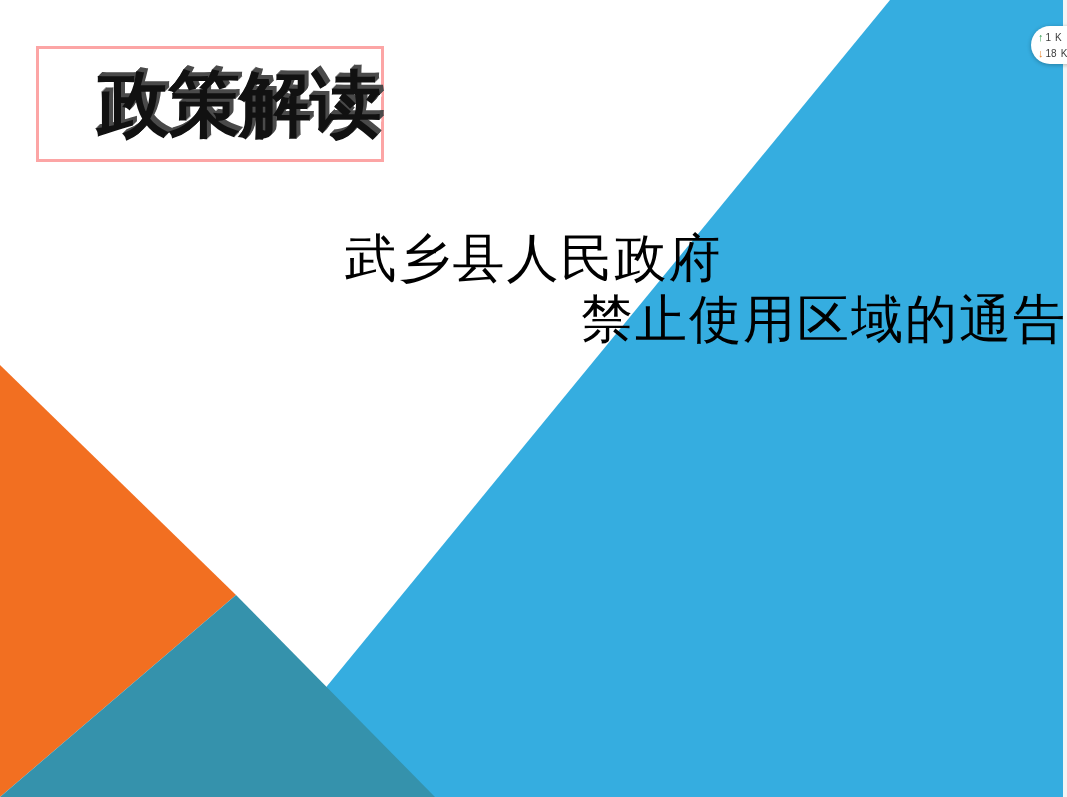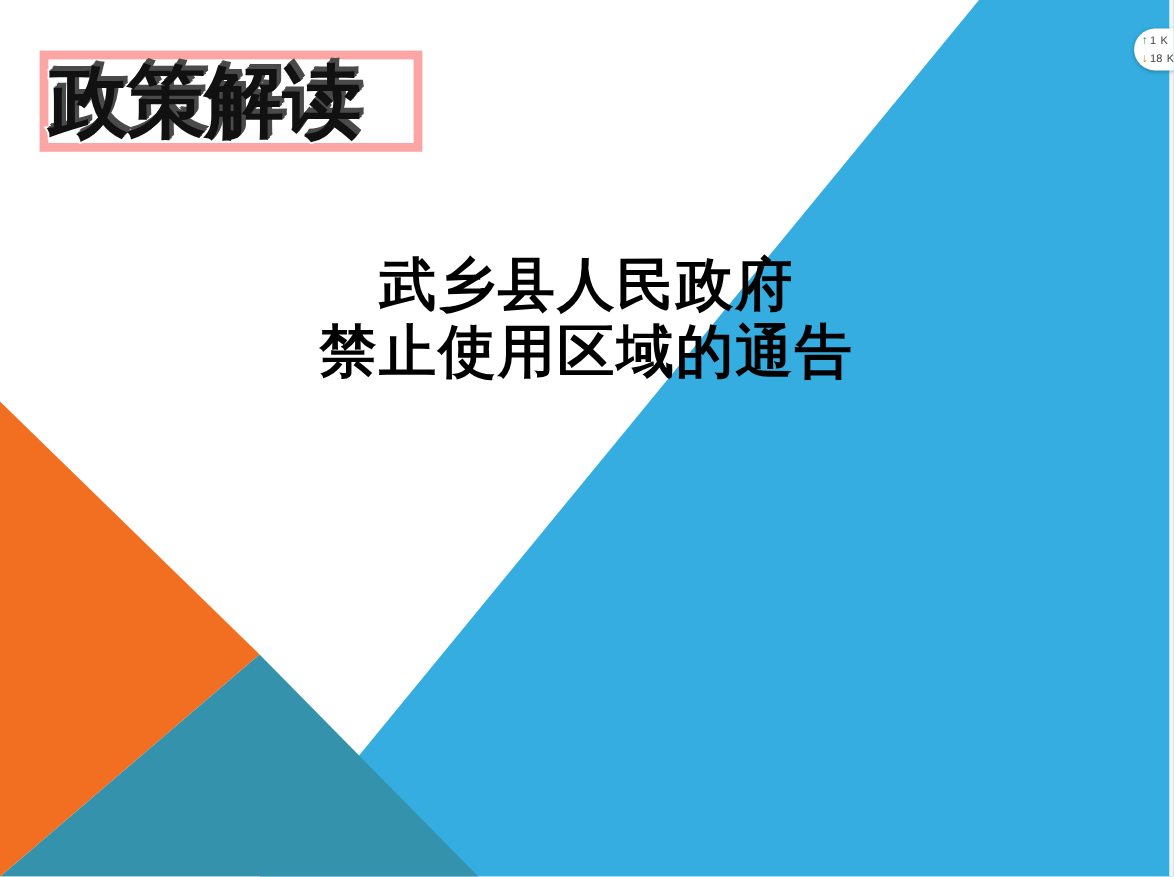--- a/index.html
+++ b/index.html
@@ -29,27 +29,27 @@
     width: 1067px;
     height: 797px;
   }
 
   
   #badge {
     position: absolute;
     left: 36px;
     top: 46px;
     width: 348px;
-    height: 92px;
+    height: 116px;
     box-sizing: border-box;
-    border: 8px solid #fca5a5;
+    border: 3px solid #fca5a5;
     background: transparent;
     display: flex;
     align-items: center;
-    justify-content: flex-start;
+    justify-content: flex-end;
     z-index: 5;
   }
   #badge-text {
     font-family: "DejaVu Sans", "Liberation Sans", sans-serif;
     font-weight: bold;
     font-size: 72px;
     line-height: 1;
     letter-spacing: -1px;
     color: #111111;
     white-space: nowrap;
@@ -71,25 +71,25 @@
     width: 1067px;
     z-index: 4;
     text-align: center;
     font-family: "DejaVu Serif", "Liberation Serif", serif;
     color: #000000;
     line-height: 1.18;
   }
   .title-line {
     display: block;
     white-space: nowrap;
-    font-weight: 700;
+    font-weight: 400;
   }
   #title-line-1 { font-size: 52px; letter-spacing: 2px; }
   #title-line-2 { font-size: 52px; letter-spacing: 0.5px; }
-  #title-line-3 { font-size: 52px; letter-spacing: 2px; }
+  #title-line-3 { font-size: 52px; letter-spacing: 2px; text-align: right; }
 
   
   #net-widget {
     position: absolute;
     top: 26px;
     left: 1031px;
     width: 96px;
     height: 38px;
     background: #ffffff;
     border-radius: 19px;

